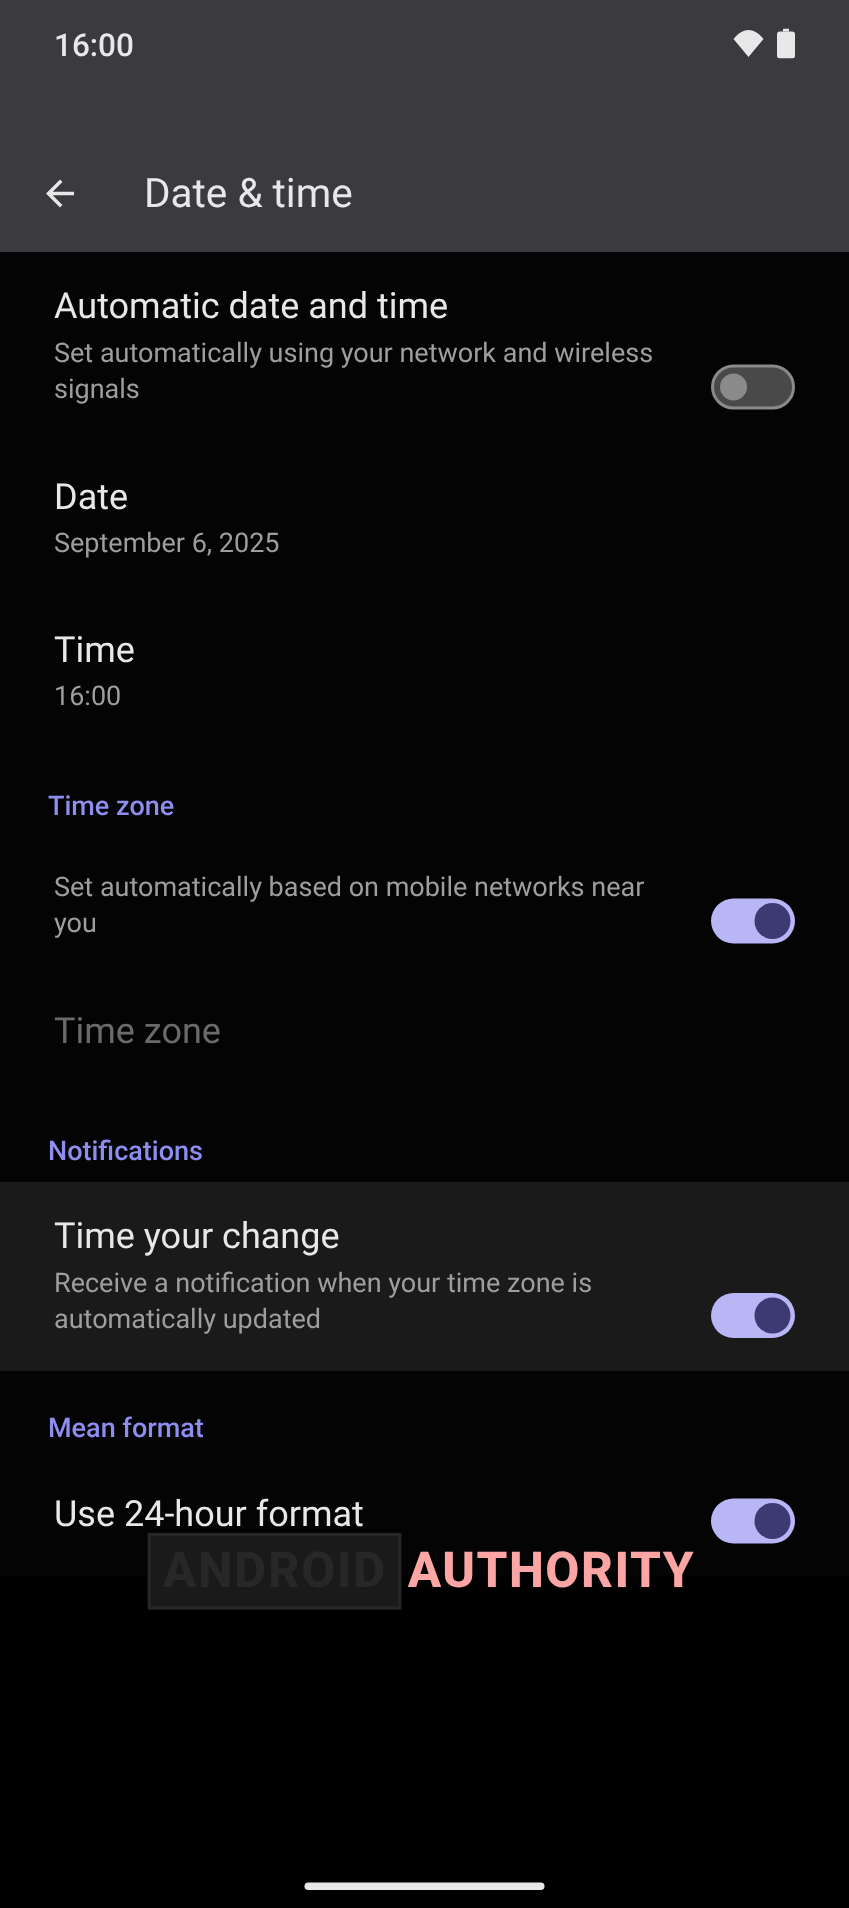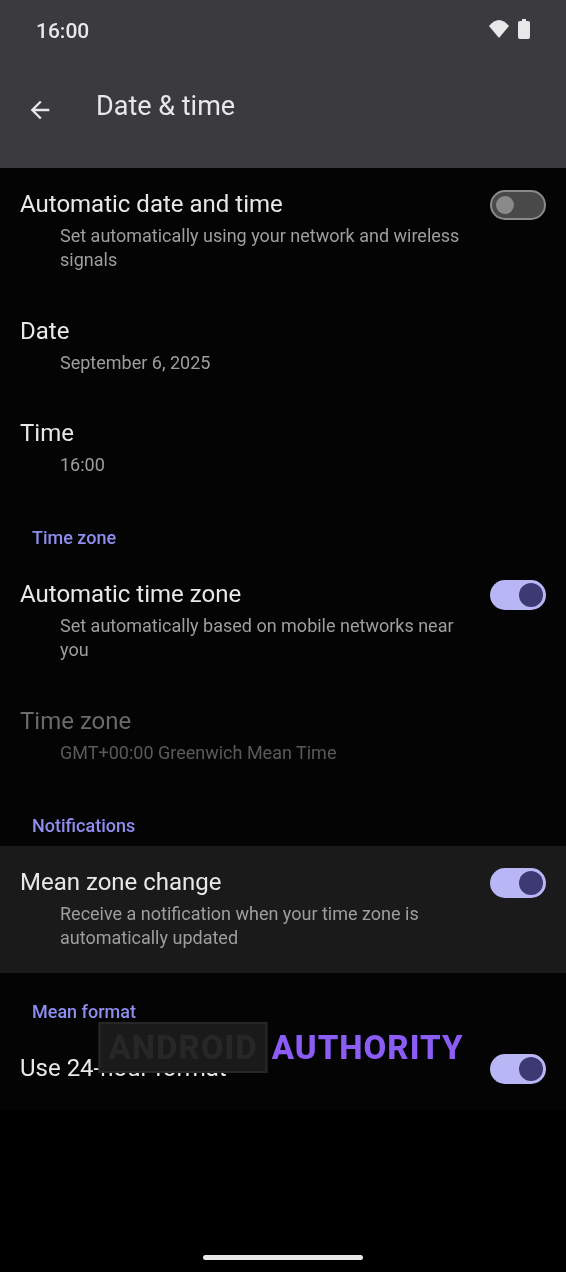--- a/index.html
+++ b/index.html
@@ -27,63 +27,63 @@
     }
     .status-icons {
       display: flex;
       gap: 8px;
       align-items: center;
     }
     .app-bar {
       height: 78px;
       background: #3a3a3f;
       display: flex;
+      align-items: center;
       padding: 0 20px;
       gap: 36px;
     }
     .back-btn {
       display: flex;
       align-items: center;
       justify-content: center;
       width: 40px;
       height: 40px;
     }
     .app-title {
       font-size: 27px;
       font-weight: 400;
       color: #e8e8e8;
     }
     .content {
       background: #040404;
     }
     .setting-item {
-      padding: 22px 20px;
-      display: flex;
-      align-items: flex-start;
+      padding: 22px 36px;
+      display: flex;
+      align-items: flex-end;
       justify-content: space-between;
       gap: 20px;
     }
     .setting-item.highlighted {
       background: #1a1a1a;
     }
     .setting-text {
       flex: 1;
     }
     .setting-title {
       font-size: 24px;
       font-weight: 400;
       color: #e8e8e8;
       margin-bottom: 6px;
     }
     .setting-subtitle {
       font-size: 18px;
       font-weight: 400;
       color: #9e9e9e;
       line-height: 1.35;
-      margin-left: 40px;
     }
     .setting-title.disabled {
       color: #6a6a6a;
     }
     .setting-subtitle.disabled {
       color: #5a5a5a;
     }
     .section-header {
       font-size: 18px;
       font-weight: 500;
@@ -135,21 +135,21 @@
       pointer-events: none;
       white-space: nowrap;
     }
     .watermark .wa1 {
       color: #272727;
       background: #1a1a1a;
       padding: 4px 8px;
       border: 2px solid #272727;
     }
     .watermark .wa2 {
-      color: #8b5cf6;
+      color: #fca5a5;
       padding: 4px 4px;
     }
     .nav-bar {
       position: absolute;
       bottom: 12px;
       left: 50%;
       transform: translateX(-50%);
       width: 160px;
       height: 5px;
       background: #e8e8e8;
@@ -206,38 +206,36 @@
     <div class="setting-text">
       <div class="setting-title">Time</div>
       <div class="setting-subtitle">16:00</div>
     </div>
   </div>
 
   <div class="section-header">Time zone</div>
 
   <div class="setting-item">
     <div class="setting-text">
-      <div class="setting-title">Automatic time zone</div>
       <div class="setting-subtitle">Set automatically based on mobile networks near you</div>
     </div>
     <div class="toggle on"></div>
   </div>
 
   <div class="setting-item">
     <div class="setting-text">
       <div class="setting-title disabled">Time zone</div>
-      <div class="setting-subtitle disabled">GMT+00:00 Greenwich Mean Time</div>
     </div>
   </div>
 
   <div class="section-header">Notifications</div>
 
   <div class="setting-item highlighted">
     <div class="setting-text">
-      <div class="setting-title">Mean zone change</div>
+      <div class="setting-title">Time your change</div>
       <div class="setting-subtitle">Receive a notification when your time zone is automatically updated</div>
     </div>
     <div class="toggle on"></div>
   </div>
 
   <div class="section-header">Mean format</div>
 
   <div class="setting-item">
     <div class="setting-text">
       <div class="setting-title">Use 24-hour format</div>

